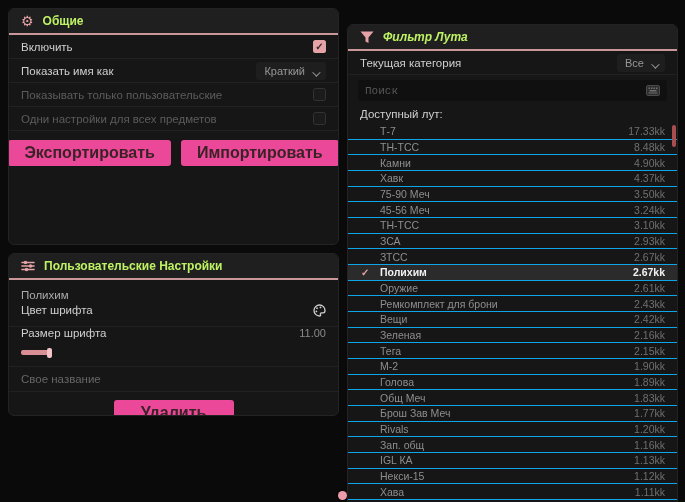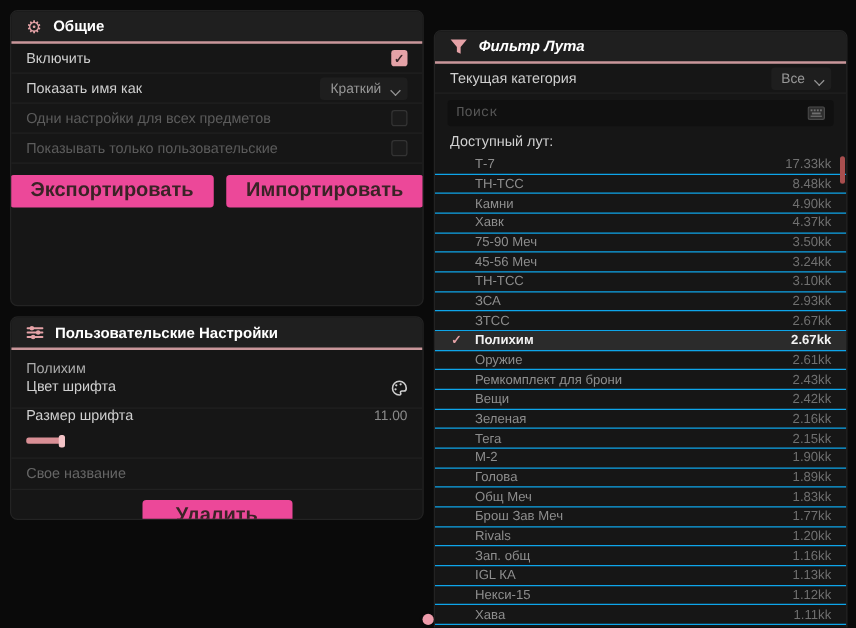--- a/index.html
+++ b/index.html
@@ -22,21 +22,21 @@
   #panel-custom  { left:8px;  top:253px; width:331px; height:163px; }
   #panel-filter  { left:347px; top:24px;  width:331px; height:489px; }
 
   .panel-header {
     height:26px;
     display:flex; align-items:center; gap:9px;
     padding:0 12px;
     background:#1f1f1f;
     border-bottom:2px solid #c9969a;
   }
-  .panel-title { font-size:12px; font-weight:bold; color:#ffffff; }
+  .panel-title { font-size:12px; font-weight:bold; color:#bef264; }
   .panel-title.italic { font-style:italic; }
   .hdr-icon { display:flex; align-items:center; color:#e5a2a7; font-size:14px; line-height:1; }
 
   
   .row {
     display:flex; align-items:center; justify-content:space-between;
     padding:0 12px; height:24px;
     border-bottom:1px solid #212121;
     font-size:11.5px; color:#cfcfcf;gap:32px;
   }
@@ -158,25 +158,25 @@
     <span class="checkbox">✓</span>
   </div>
   <div class="row">
     <span>Показать имя как</span>
     <span class="dropdown">
       <span>Краткий</span>
       <span class="chev"></span>
     </span>
   </div>
   <div class="row dim">
+    <span>Показывать только пользовательские</span>
+    <span class="checkbox off"></span>
+  </div>
+  <div class="row dim">
     <span>Одни настройки для всех предметов</span>
-    <span class="checkbox off"></span>
-  </div>
-  <div class="row dim">
-    <span>Показывать только пользовательские</span>
     <span class="checkbox off"></span>
   </div>
   <div class="btn-row">
     <button class="btn">Экспортировать</button>
     <button class="btn">Импортировать</button>
   </div>
 </div>
 
 <div class="panel" id="panel-custom">
   <div class="panel-header">

